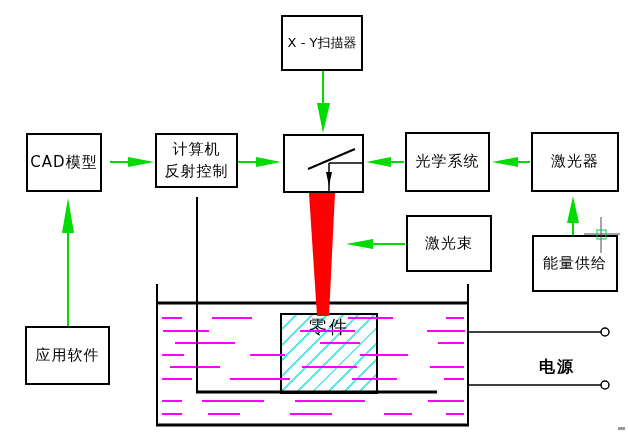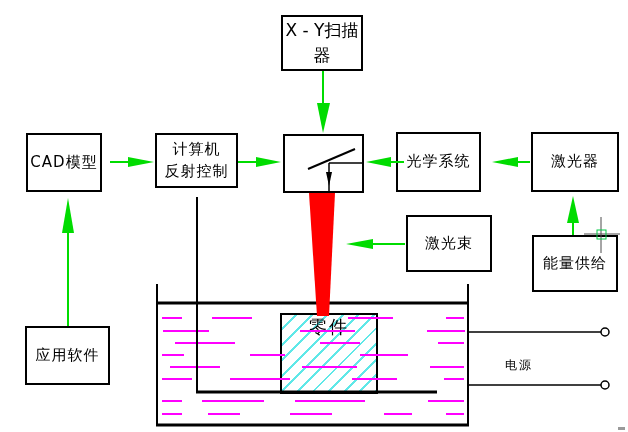--- a/index.html
+++ b/index.html
@@ -6,38 +6,38 @@
   .canvas{
     position:relative;width:628px;height:432px;background:#fff;
     font-family:"DejaVu Sans",sans-serif;color:#000;overflow:hidden;
   }
   .node{
     position:absolute;box-sizing:border-box;border:2px solid #000;background:#fff;
     display:flex;flex-direction:column;align-items:center;justify-content:center;
     text-align:center;font-size:15px;line-height:1.45;letter-spacing:1px;
     z-index:3;
   }
-  .node.small-font{font-size:17px;letter-spacing:0;}
+  .node.small-font{font-size:13px;letter-spacing:0;}
   .part{
     position:absolute;box-sizing:border-box;border:2px solid #000;
     left:280px;top:313px;width:98px;height:81px;z-index:1;
     background:
       repeating-linear-gradient(135deg,
         rgba(0,0,0,0) 0px, rgba(0,0,0,0) 9px,
         var(--hatch-cyan) 9px, var(--hatch-cyan) 11px);
     display:flex;align-items:flex-start;justify-content:center;
   }
   .part span{
     font-size:18px;letter-spacing:2px;background:transparent;z-index:3;position:relative;
   }
   .dashes{position:absolute;left:0;top:0;width:628px;height:432px;z-index:2;}
   .dash{position:absolute;height:2px;background:var(--liquid-magenta);}
   .power-label{
-    position:absolute;left:505px;top:357px;width:70px;text-align:left;
-    font-size:12px;letter-spacing:2px;z-index:3;
+    position:absolute;left:505px;top:357px;width:70px;text-align:right;
+    font-size:16px;letter-spacing:2px;z-index:3;font-weight:bold;
   }
   svg.gfx{position:absolute;left:0;top:0;z-index:4;}
   .blk2{stroke:#000;stroke-width:2;}
   .blk3{stroke:#000;stroke-width:3;}
   .blk15{stroke:#000;stroke-width:1.5;}
   .term{fill:#fff;stroke:#000;stroke-width:1.5;}
   .arrow-line{stroke:var(--arrow-green);stroke-width:2;}
   .arrow-head{fill:var(--arrow-green);stroke:none;}
   .beam{fill:var(--beam-red);stroke:none;}
   .xline{stroke:var(--crosshair-gray);stroke-width:1;}
@@ -92,21 +92,21 @@
     <span>CAD模型</span>
   </div>
 
   <div class="node" style="left:155px;top:133px;width:83px;height:55px">
     <span>计算机</span>
     <span>反射控制</span>
   </div>
 
   <div class="node" style="left:283px;top:134px;width:81px;height:59px"></div>
 
-  <div class="node" style="left:396px;top:132px;width:85px;height:60px">
+  <div class="node" style="left:405px;top:132px;width:85px;height:60px">
     <span>光学系统</span>
   </div>
 
   <div class="node" style="left:531px;top:132px;width:88px;height:60px">
     <span>激光器</span>
   </div>
 
   <div class="node" style="left:532px;top:235px;width:86px;height:57px">
     <span>能量供给</span>
   </div>

